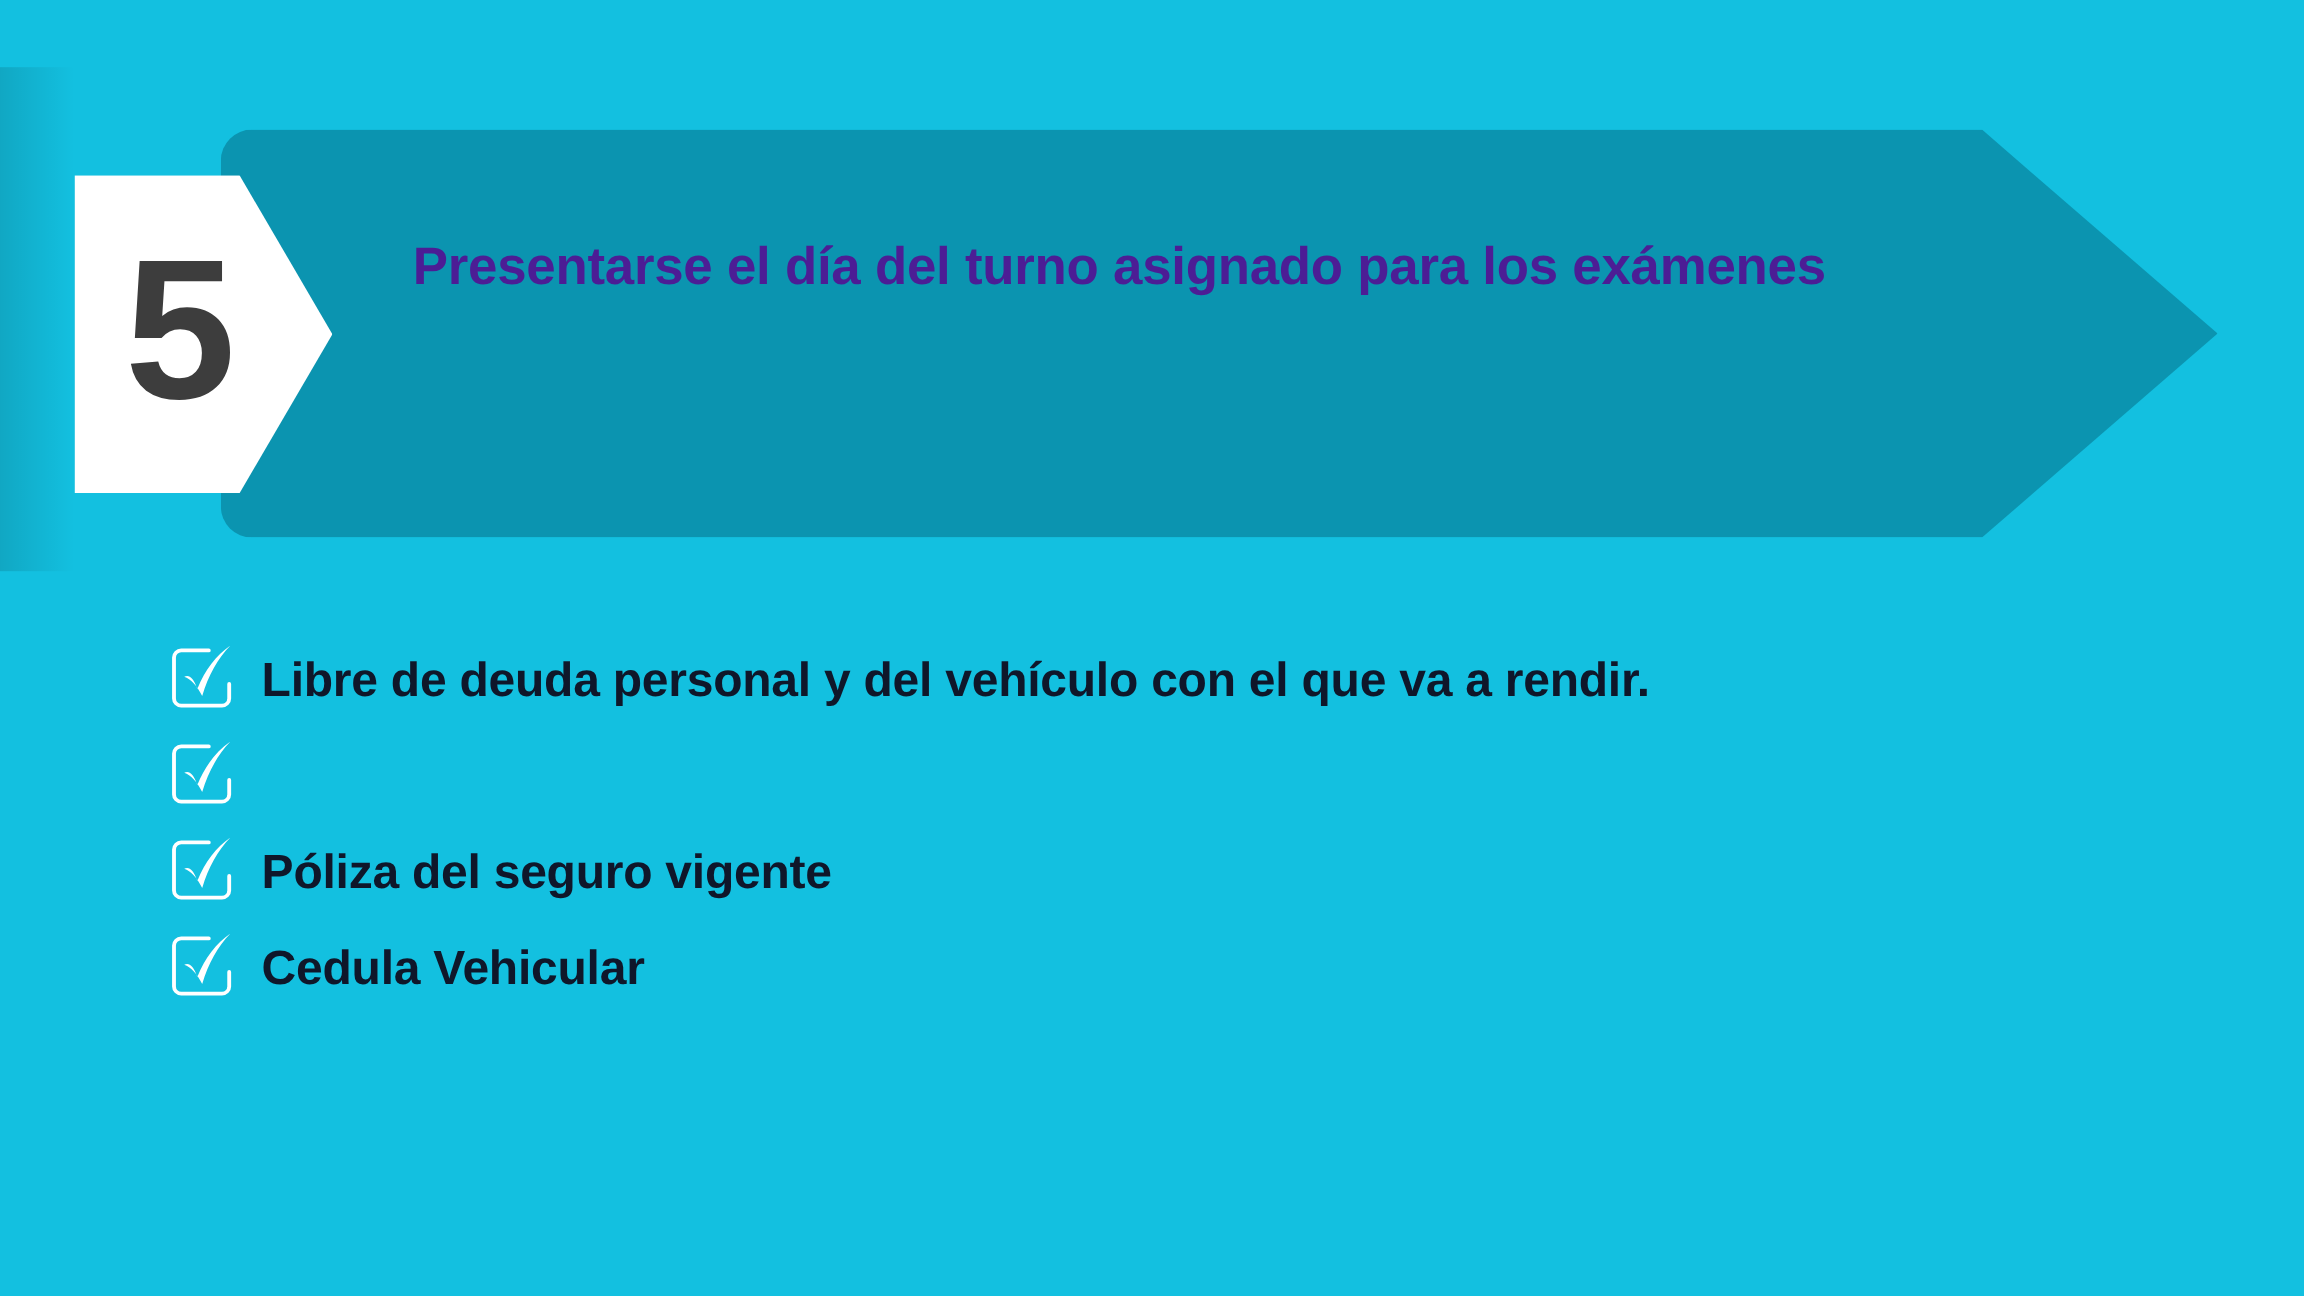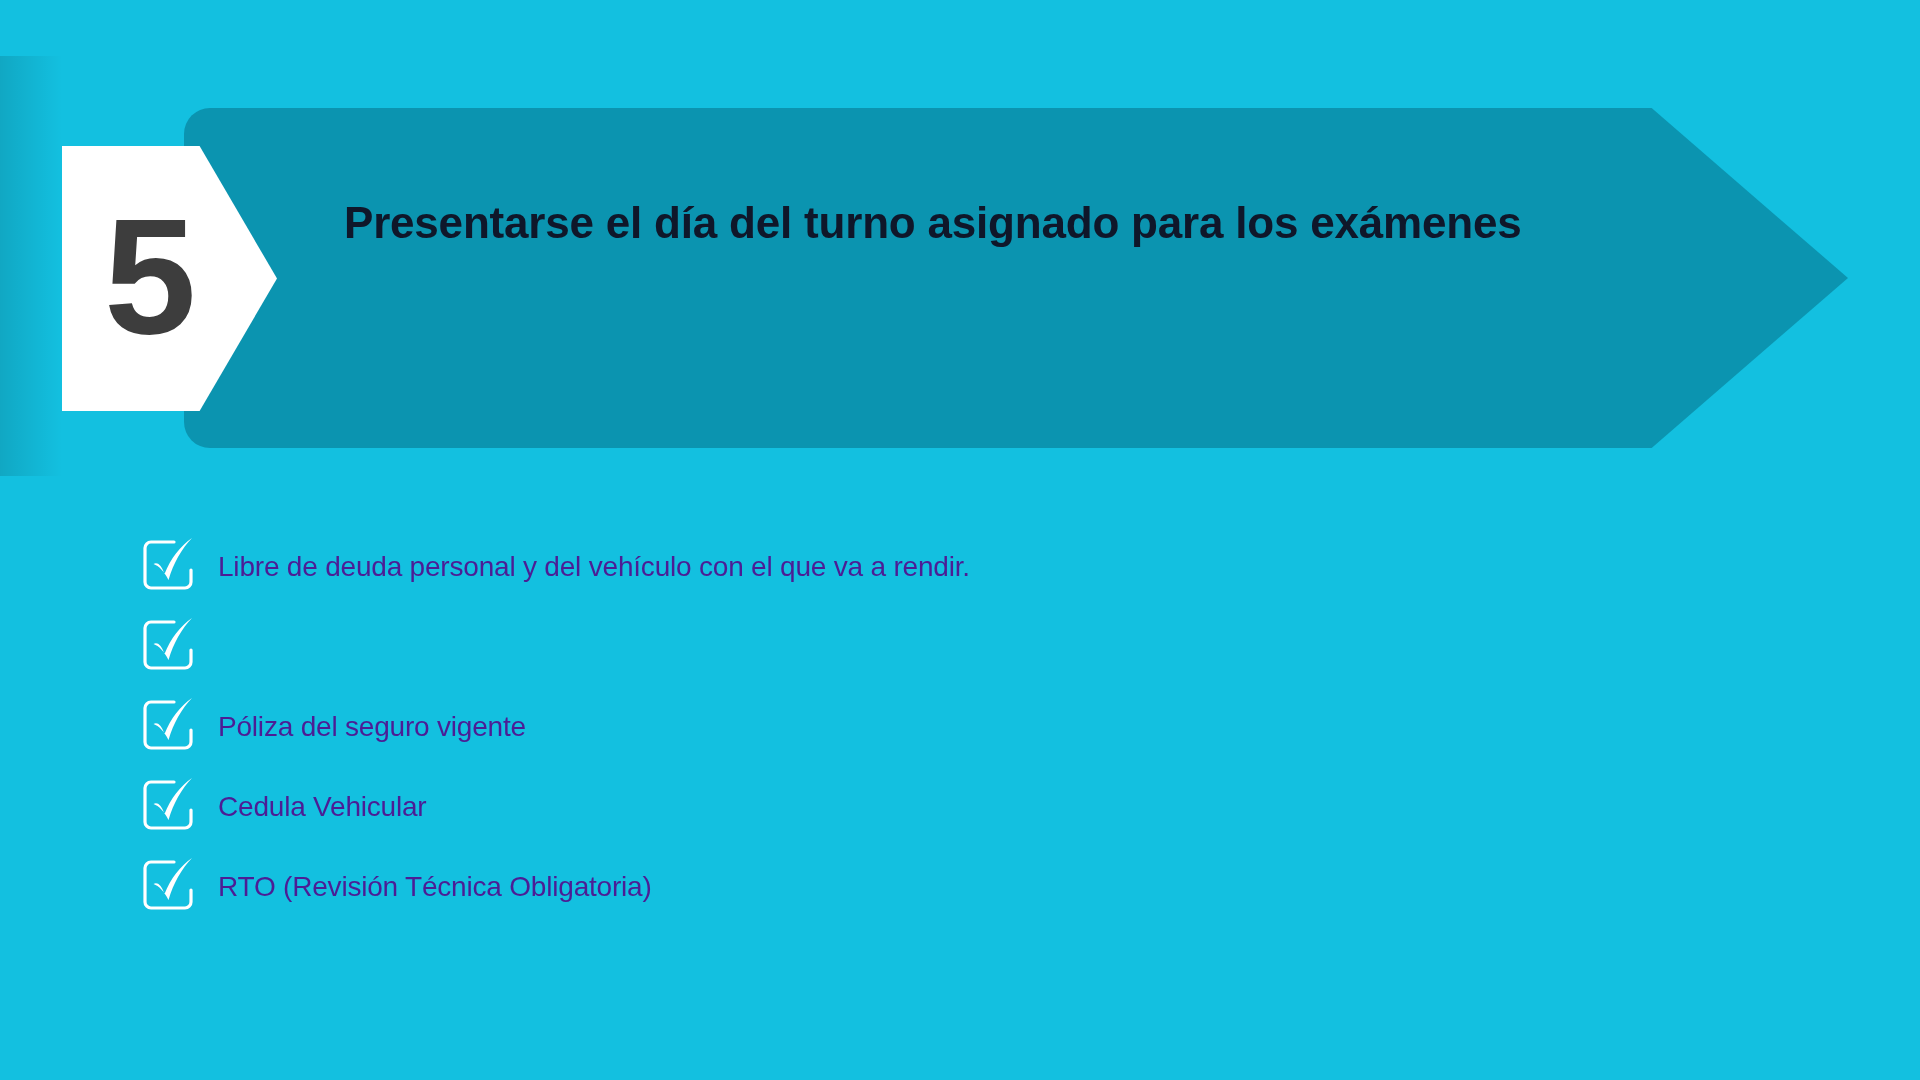--- a/index.html
+++ b/index.html
@@ -47,21 +47,21 @@
       100% 50%,
       88.2% 100%,
       0 100%
     );
   }
   .banner-text {
     position: absolute;
     left: 160px;
     top: 86px;
     width: 1420px;
-    color: #0f172a;
+    color: #4c1d95;
     font-size: 44px;
     font-weight: bold;
     line-height: 1.34;
     letter-spacing: -0.2px;
   }
   .banner-text .line { display: block; white-space: nowrap; }
 
   
   .step-badge {
     position: absolute;
@@ -101,23 +101,23 @@
   .check-icon {
     flex: 0 0 auto;
     width: 56px;
     height: 56px;
     margin-right: 22px;
     position: relative;
     top: -2px;
   }
   .check-icon svg { display: block; width: 56px; height: 56px; overflow: visible; }
   .check-label {
-    color: #4c1d95;
-    font-size: 28px;
-    font-weight: normal;
+    color: #0f172a;
+    font-size: 40px;
+    font-weight: bold;
     line-height: 1;
     white-space: nowrap;
     letter-spacing: -0.2px;
   }
 </style>
 </head>
 <body>
 
 <div class="edge-shadow"></div>
 
@@ -167,23 +167,14 @@
   <div class="check-row">
     <span class="check-icon">
       <svg viewBox="0 0 56 56" xmlns="http://www.w3.org/2000/svg">
         <path d="M34 5 H11 A6 6 0 0 0 5 11 V45 A6 6 0 0 0 11 51 H45 A6 6 0 0 0 51 45 V33" fill="none" stroke="#ffffff" stroke-width="3.2" stroke-linecap="round"></path>
         <path d="M13.5 27 C17.5 25 21 27.5 24.5 37 C31 21 40 9.5 52 1 C41.5 12 33.5 26 28.5 43 C24 34 19 29 13.5 27 Z" fill="#ffffff"></path>
       </svg>
     </span>
     <span class="check-label">Cedula Vehicular</span>
   </div>
 
-  <div class="check-row">
-    <span class="check-icon">
-      <svg viewBox="0 0 56 56" xmlns="http://www.w3.org/2000/svg">
-        <path d="M34 5 H11 A6 6 0 0 0 5 11 V45 A6 6 0 0 0 11 51 H45 A6 6 0 0 0 51 45 V33" fill="none" stroke="#ffffff" stroke-width="3.2" stroke-linecap="round"></path>
-        <path d="M13.5 27 C17.5 25 21 27.5 24.5 37 C31 21 40 9.5 52 1 C41.5 12 33.5 26 28.5 43 C24 34 19 29 13.5 27 Z" fill="#ffffff"></path>
-      </svg>
-    </span>
-    <span class="check-label">RTO (Revisión Técnica Obligatoria)</span>
-  </div>
 
 </div>
 
 </body></html>

